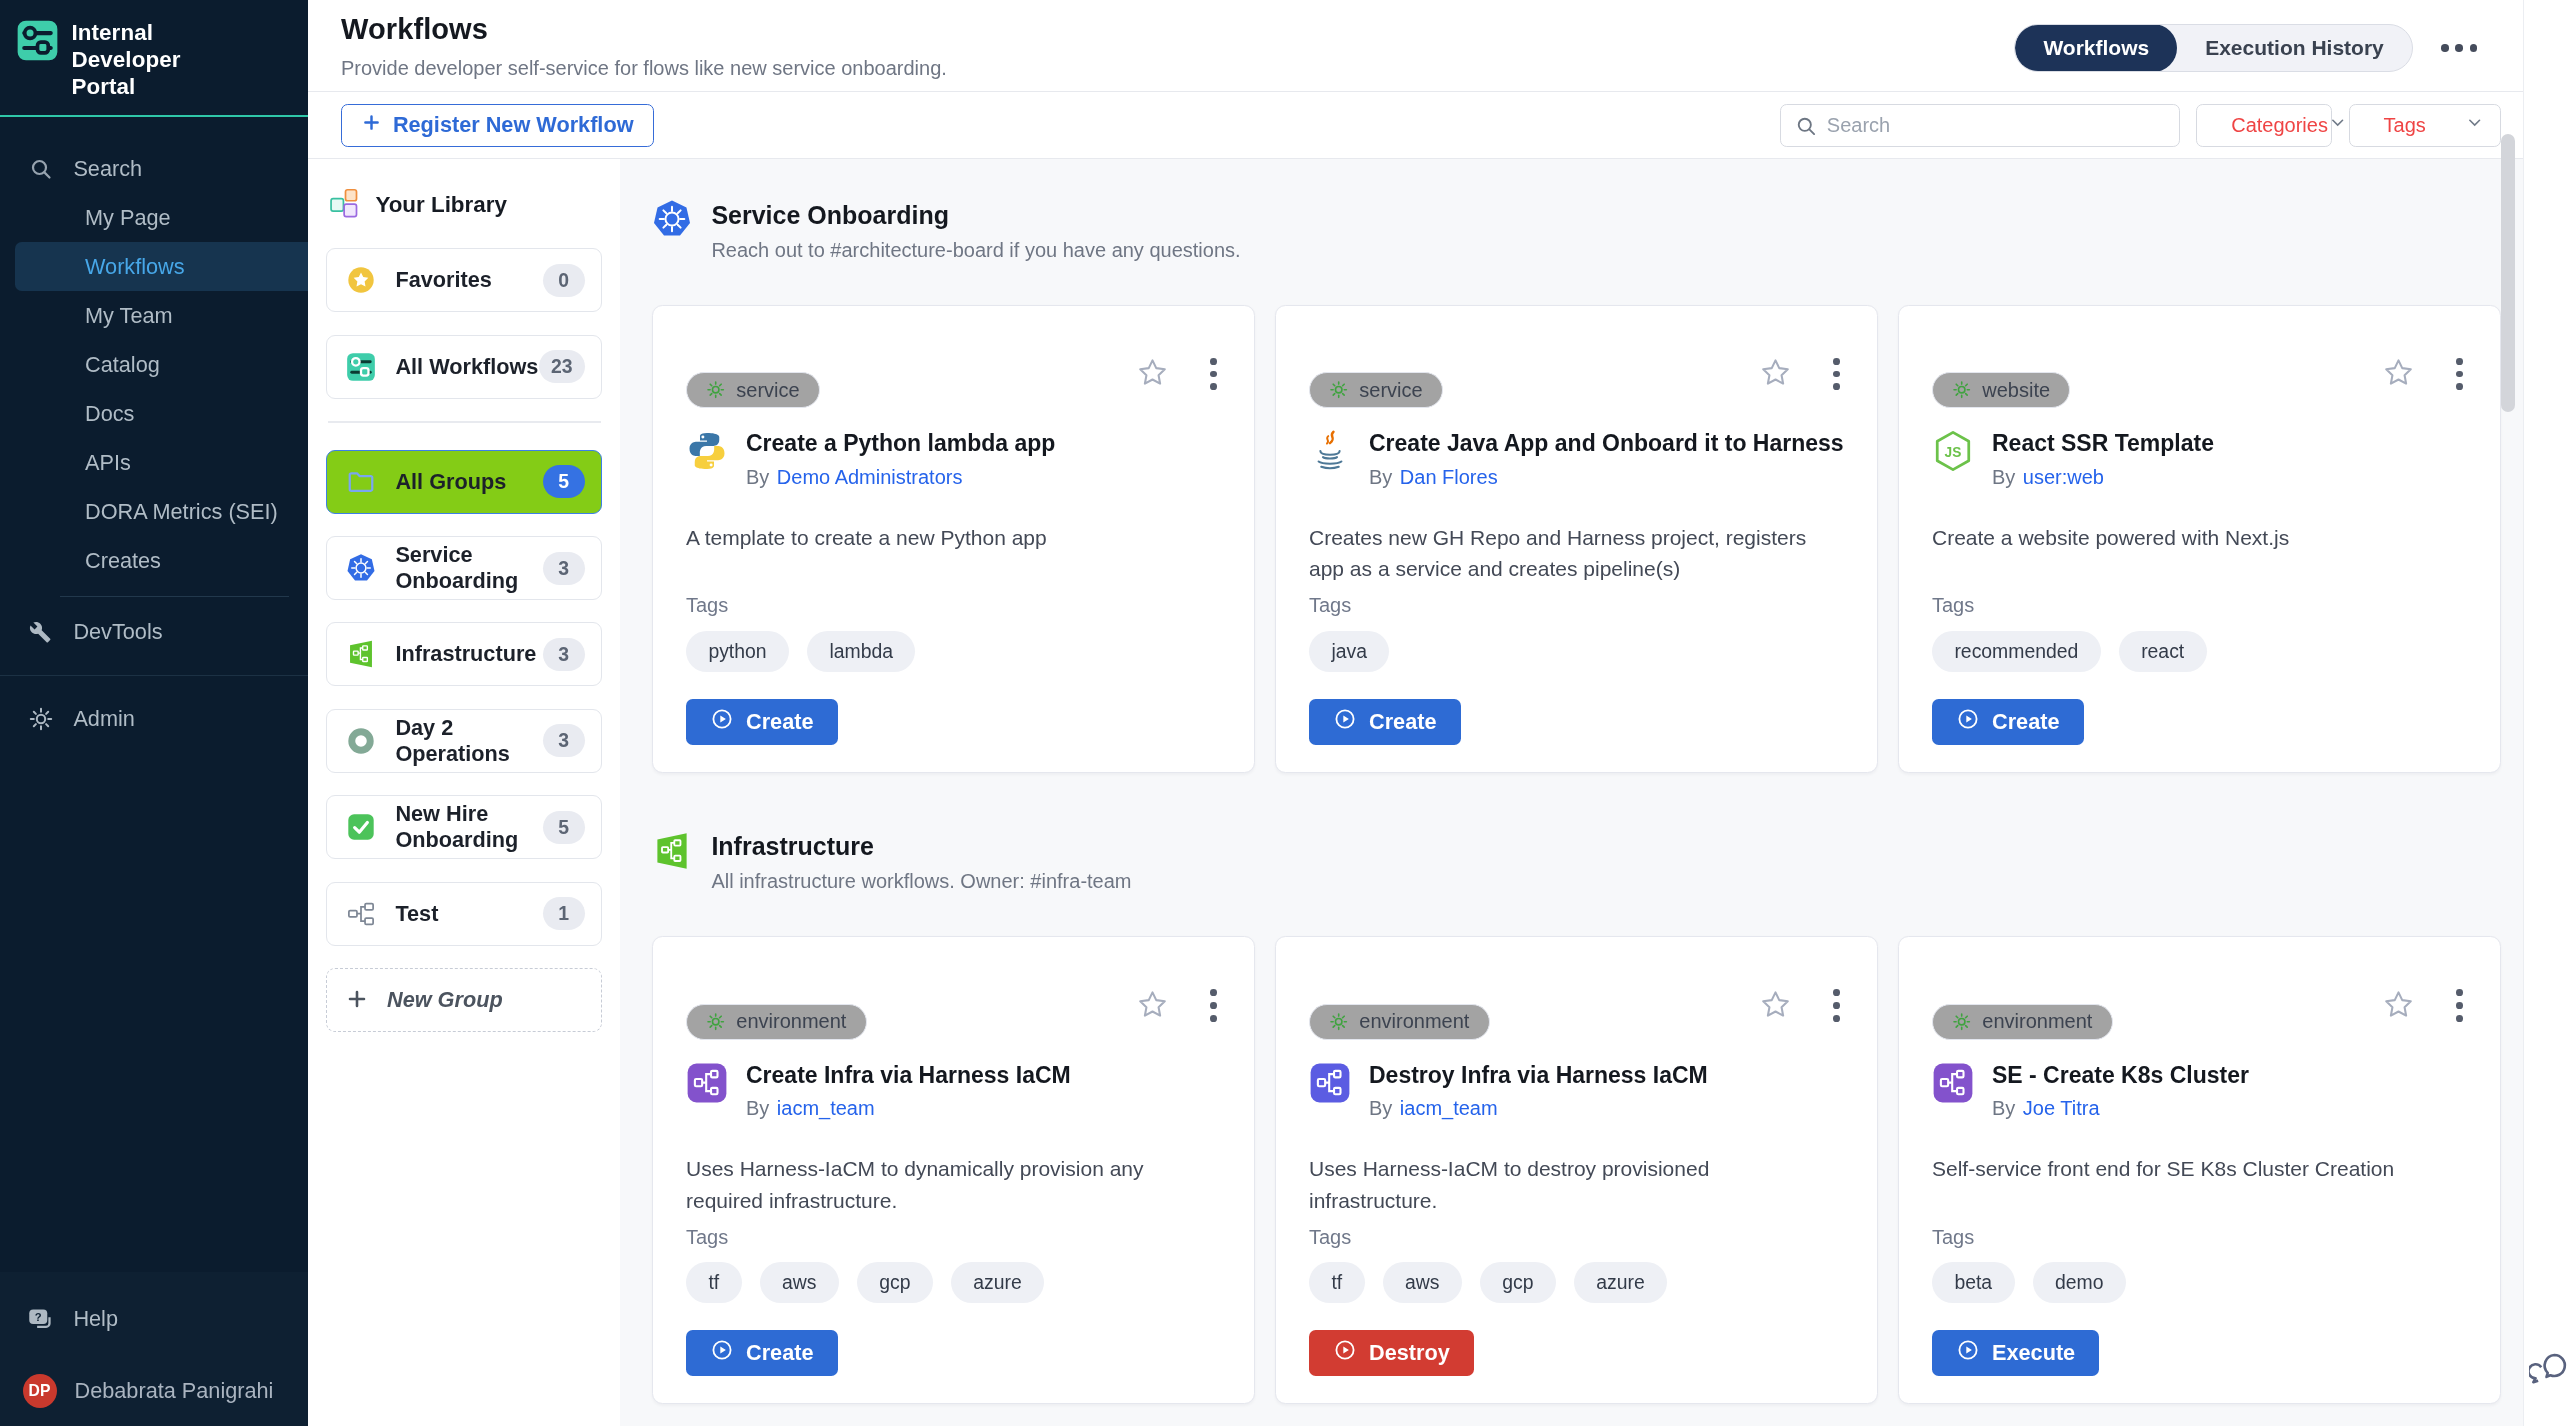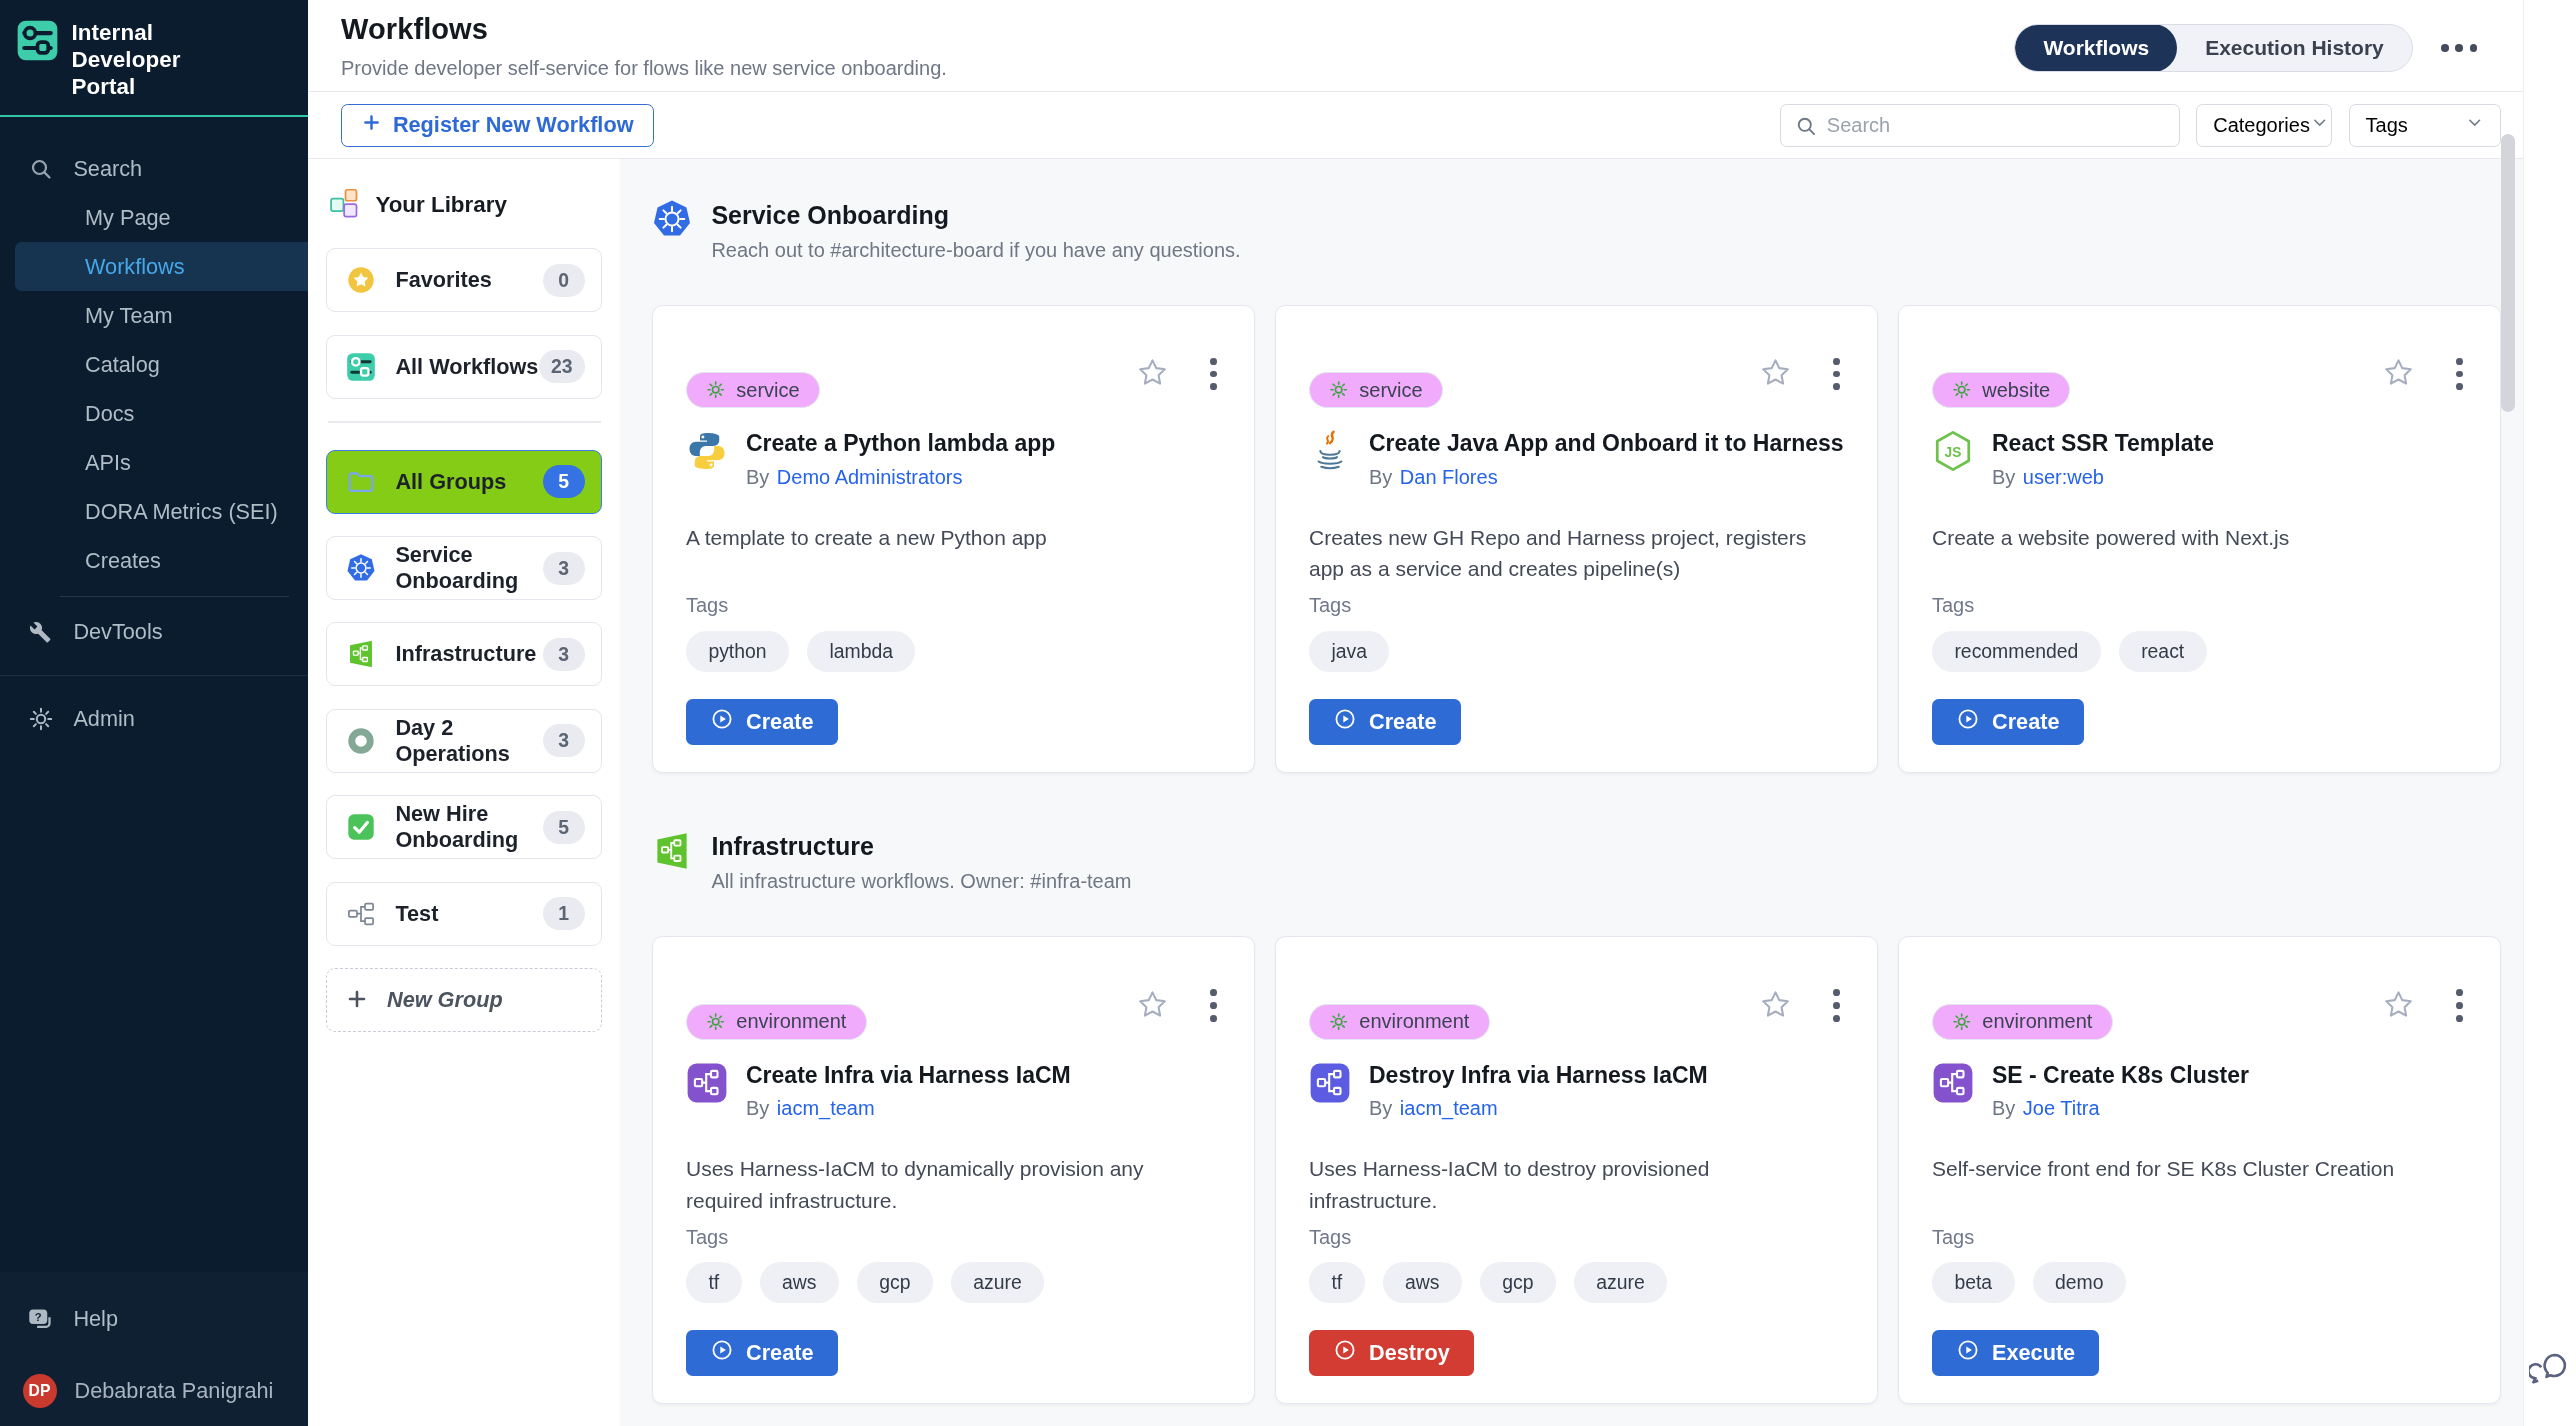--- a/index.html
+++ b/index.html
@@ -43,21 +43,21 @@
   .toolbar{height:67px;flex:none;border-bottom:1.5px solid #e7e9ee;display:flex;align-items:center;padding:0 22.4px 0 33px;background:#fff;}
   .btn-outline{display:flex;align-items:center;gap:10.5px;height:43px;padding:0 19.4px;border:1.9px solid #366cd8;border-radius:6.7px;
                background:#fff;color:#2e6ad6;font-size:21.7px;font-weight:600;}
   .tb-right{margin-left:auto;display:flex;align-items:center;gap:16.4px;}
   .search-box{position:relative;width:400px;}
   .search-box input{width:100%;height:43px;border:1.5px solid #d7dae1;border-radius:6.7px;padding:0 15px 0 46px;font-size:20px;
                     font-family:inherit;color:#2a3039;outline:none;background:#fff;}
   .search-box input::placeholder{color:#9aa2ae;}
   .search-box .mag{position:absolute;left:15px;top:11.2px;}
   .dd{height:43px;border:1.5px solid #d7dae1;border-radius:6.7px;background:#fff;display:flex;align-items:center;
-      justify-content:space-between;padding:0 15px 0 16px;font-size:20px;color:#000000;}
+      justify-content:space-between;padding:0 15px 0 34px;font-size:20px;color:#ef4444;}
   .dd.categories{width:136px;}
   .dd.tags{width:152px;}
 
   .content{flex:1;display:flex;background:#f7f8fa;overflow:hidden;}
 
   
   .library{width:312px;flex:none;background:#fff;padding:28px 18px 0 18px;}
   .lib-head{display:flex;align-items:center;gap:13.4px;padding-left:3px;margin-bottom:25.4px;}
   .lib-title{font-size:22.4px;font-weight:700;color:#161b23;}
   .lib-item{height:64px;border:1.5px solid #e3e6ec;border-radius:9px;background:#fff;display:flex;align-items:center;
@@ -76,21 +76,21 @@
   .sections{flex:1;padding:40px 0 0 32px;overflow:hidden;}
   .sec-head{display:flex;gap:19.4px;margin-bottom:43px;}
   .sec-title{font-size:25px;font-weight:700;color:#14181f;margin-top:1.5px;}
   .sec-sub{font-size:20px;color:#6f7684;margin-top:9px;}
   .cards-row{display:flex;gap:20px;margin-bottom:58px;}
 
   .wf-card{width:603px;height:468px;background:#fff;border:1.5px solid #e5e7ee;border-radius:10.5px;
            padding:30px 33px 27px;display:flex;flex-direction:column;box-shadow:0 1.5px 3px rgba(16,24,40,.04);}
   .card-top{display:flex;align-items:center;margin-top:4.5px;}
   .chip{display:inline-flex;align-items:center;gap:10.5px;height:36px;padding:0 19.4px;border:1.5px solid #e3e6ee;
-        border-radius:19.4px;background:#f0abfc;font-size:20px;color:#3c4350;margin-top:32px;}
+        border-radius:19.4px;background:#a3a3a3;font-size:20px;color:#3c4350;margin-top:32px;}
   .card-top .gap{flex:1;}
   .star{margin-right:37px;}
   .kebab-v{display:flex;flex-direction:column;gap:6px;padding:3px 4.5px;}
   .kebab-v i{width:6.7px;height:6.7px;border-radius:50%;background:#555c6b;display:block;}
   .card-id{display:flex;gap:18px;margin-top:22.4px;align-items:flex-start;}
   .card-logo{width:42px;height:42px;flex:none;display:flex;align-items:center;justify-content:center;}
   .card-title{font-size:23px;font-weight:700;color:#14181f;line-height:1.15;}
   .byline{font-size:20px;color:#6e7684;margin-top:9px;}
   .byline a{color:#2563eb;text-decoration:none;margin-left:7.5px;}
   .desc{font-size:21px;color:#434956;line-height:1.5;margin:33px 0 0;max-width:515px;}

